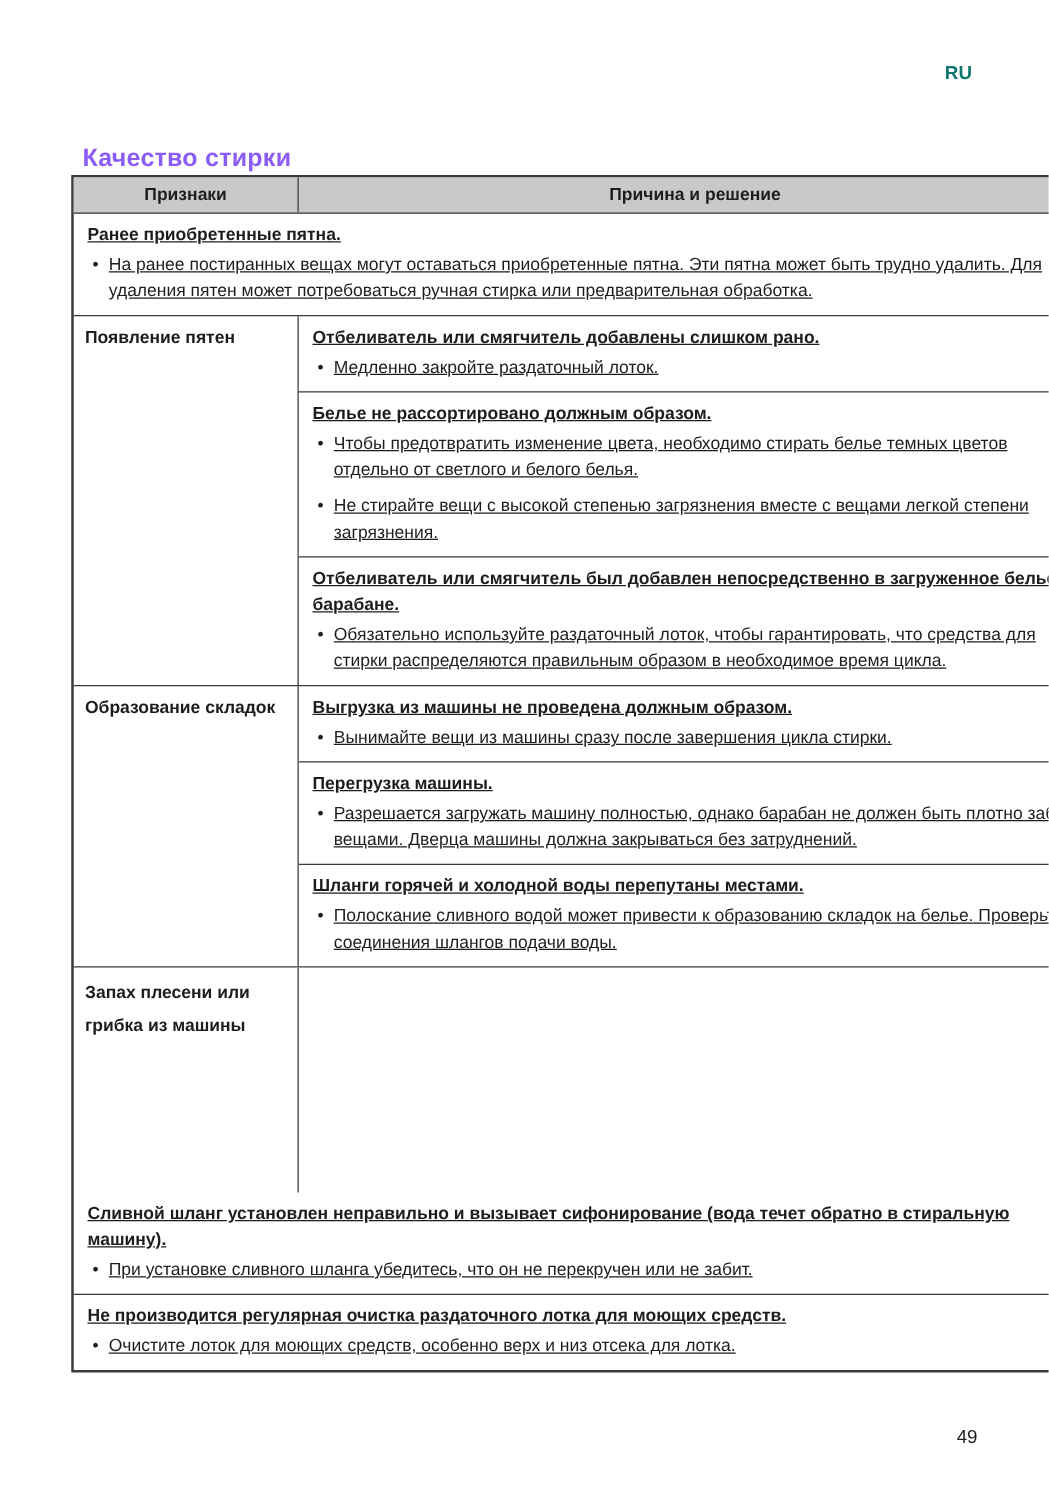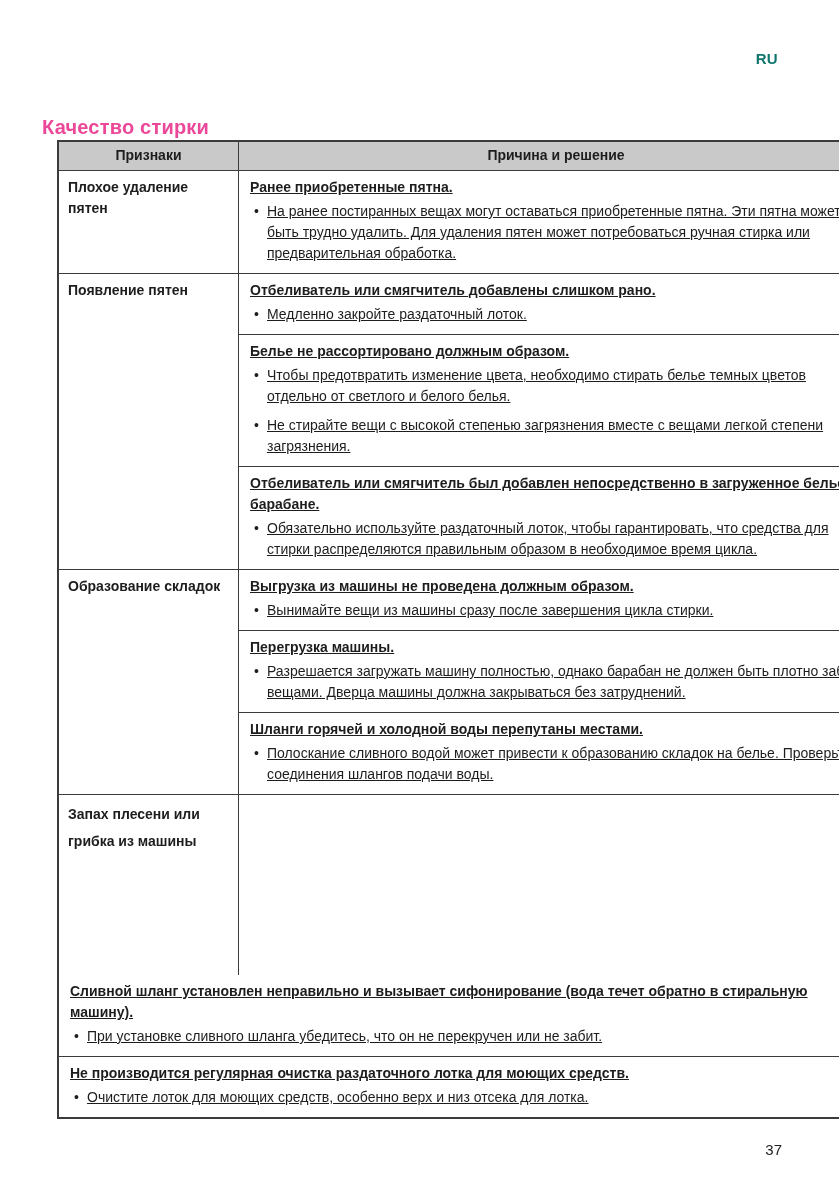--- a/index.html
+++ b/index.html
@@ -24,24 +24,24 @@
       top: 50px;
       right: 61px;
       font-size: 15px;
       font-weight: bold;
       color: #0f766e;
       letter-spacing: 0.3px;
     }
     .doc-title {
       position: absolute;
       top: 103px;
-      left: 42px;
+      left: 66px;
       font-size: 20px;
       font-weight: bold;
-      color: #ec4899;
+      color: #8b5cf6;
       letter-spacing: 0.2px;
     }
     .trouble-table {
       position: absolute;
       top: 140px;
       left: 57px;
       width: 818px;
       border: 2px solid #3b3b3b;
       font-size: 14px;
       line-height: 21px;
@@ -127,21 +127,20 @@
   <h1 class="doc-title">Качество стирки</h1>
 
   <div class="trouble-table">
 
     <div class="thead">
       <div class="th-symptom">Признаки</div>
       <div class="th-cause">Причина и решение</div>
     </div>
 
     <div class="trow">
-      <div class="symptom-cell">Плохое удаление пятен</div>
       <div class="cause-cell">
         <div class="section">
           <div class="section-heading">Ранее приобретенные пятна.</div>
           <ul class="bullets">
             <li>На ранее постиранных вещах могут оставаться приобретенные пятна. Эти пятна может быть трудно удалить. Для удаления пятен может потребоваться ручная стирка или предварительная обработка.</li>
           </ul>
         </div>
       </div>
     </div>
 
@@ -207,15 +206,15 @@
           <div class="section-heading">Не производится регулярная очистка раздаточного лотка для моющих средств.</div>
           <ul class="bullets">
             <li>Очистите лоток для моющих средств, особенно верх и низ отсека для лотка.</li>
           </ul>
         </div>
       </div>
     </div>
 
   </div>
 
-  <div class="page-number">37</div>
+  <div class="page-number">49</div>
 
 </div>
 
 </body></html>

